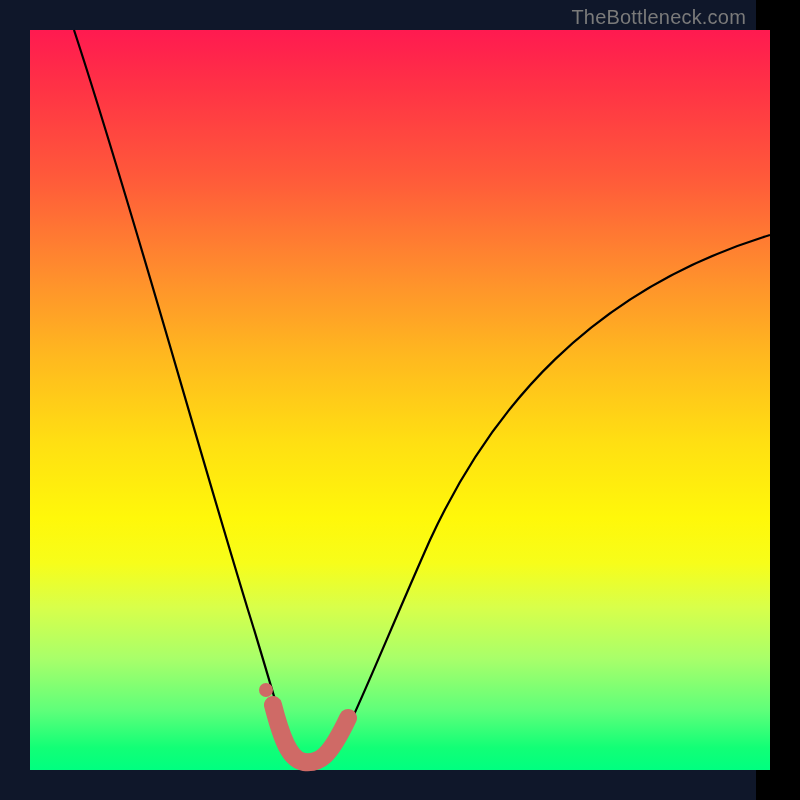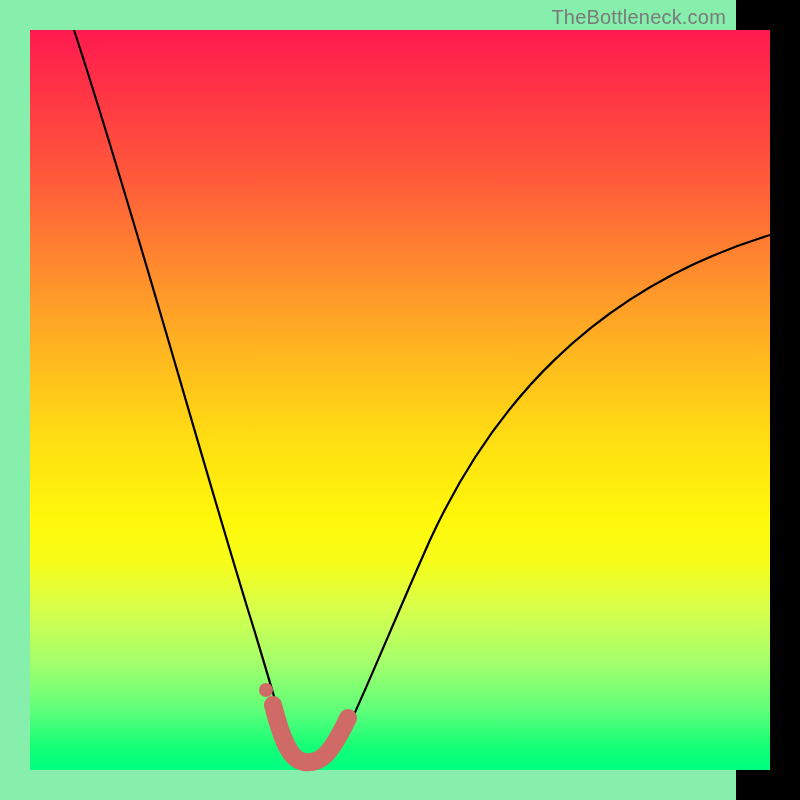--- a/index.html
+++ b/index.html
@@ -8,21 +8,22 @@
     width: 800px;
     height: 800px;
     background: #000000;
     font-family: Arial, Helvetica, sans-serif;
     overflow: hidden;
   }
   .frame {
     position: relative;
     width: 736px;
     height: 800px;
-    background: #86efac;
+    background: #0f172a;
+    padding-left: 20px;
   }
   .plot {
     position: absolute;
     left: 30px;
     top: 30px;
     width: 740px;
     height: 740px;
     
     background: linear-gradient(
       to bottom,

